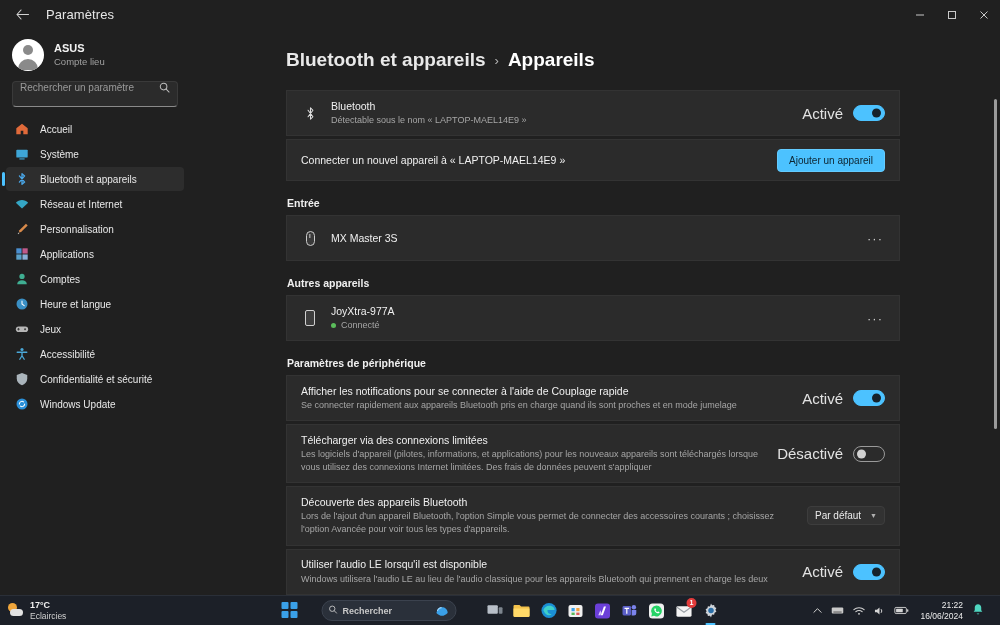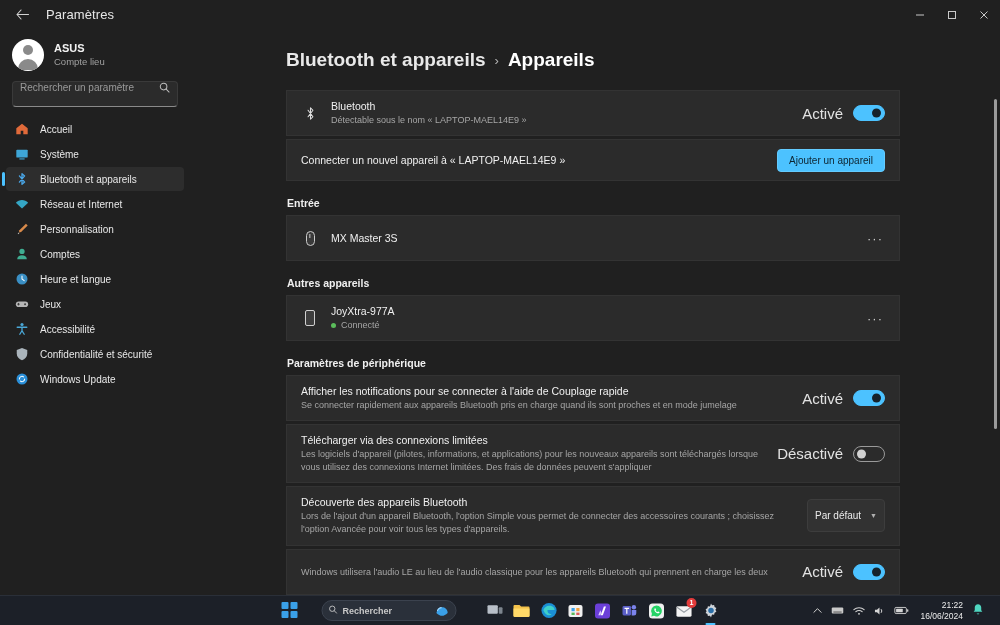--- a/index.html
+++ b/index.html
@@ -222,21 +222,21 @@
   .statusdot {
     width: 5px; height: 5px; border-radius: 50%;
     background: #5bbd5b; display: inline-block; margin-right: 5px;
     vertical-align: middle;
   }
 
   .combo {
     background: #323232;
     border: 1px solid #3d3d3d;
     border-radius: 4px;
-    height: 33px;
+    height: 19px;
     min-width: 78px;
     display: flex; align-items: center; justify-content: space-between;
     padding: 0 7px; gap: 8px;
     font-size: 10px; color: #eaeaea;
   }
   .combo .chev { font-size: 7px; color: #b0b0b0; }
 
   
   .mouse-ico {
     width: 9px; height: 15px; border-radius: 5px;
@@ -443,20 +443,31 @@
             <svg width="14" height="14" viewBox="0 0 16 16">
                 <path d="M12.5 2l2 2-7.5 7.5-2.5.5.5-2.5z" fill="#d98a4a"></path>
                 <path d="M3.5 12.5l1 1" stroke="#bbb" stroke-width="1.2"></path>
               </svg>
           </span>
           <span class="navlabel">Personnalisation</span>
         </div>
         <div class="navitem">
           <span class="navicon">
             <svg width="14" height="14" viewBox="0 0 16 16">
+                <rect x="1.5" y="1.5" width="6" height="6" fill="#4a8fd0"></rect>
+                <rect x="8.5" y="1.5" width="6" height="6" fill="#c05a8a"></rect>
+                <rect x="1.5" y="8.5" width="6" height="6" fill="#5aa0c8"></rect>
+                <rect x="8.5" y="8.5" width="6" height="6" fill="#8ab0d8"></rect>
+              </svg>
+          </span>
+          <span class="navlabel">Applications</span>
+        </div>
+        <div class="navitem">
+          <span class="navicon">
+            <svg width="14" height="14" viewBox="0 0 16 16">
                 <circle cx="8" cy="5" r="3" fill="#3fae92"></circle>
                 <path d="M2.5 14c0-3 2.5-4.5 5.5-4.5s5.5 1.5 5.5 4.5z" fill="#3fae92"></path>
               </svg>
           </span>
           <span class="navlabel">Comptes</span>
         </div>
         <div class="navitem">
           <span class="navicon">
             <svg width="14" height="14" viewBox="0 0 16 16">
                 <circle cx="8" cy="8" r="6.3" fill="#3a8fc4"></circle>
@@ -620,20 +631,21 @@
                 <span>Par défaut</span>
                 <span class="chev">▼</span>
               </div>
             </div>
           </div>
         </div>
 
         <div class="card">
           <div class="row">
             <div class="row-main">
+              <div class="row-title">Utiliser l'audio LE lorsqu'il est disponible</div>
               <div class="row-sub">Windows utilisera l'audio LE au lieu de l'audio classique pour les appareils Bluetooth qui prennent en charge les deux</div>
             </div>
             <div class="row-right">
               <span class="state-label">Activé</span>
               <div class="toggle on">
                   <span class="knob"></span>
                 </div>
             </div>
           </div>
         </div>
@@ -642,20 +654,30 @@
 
       </div>
 
       <div class="scrollbar">
         <div class="scroll-thumb"></div>
       </div>
     </div>
   </div>
 
   <div class="taskbar">
+    <div class="weather">
+      <div class="weather-ico">
+        <span class="sun"></span>
+          <span class="cloud"></span>
+      </div>
+      <div class="weather-text">
+        <div class="w-temp">17°C</div>
+        <div class="w-desc">Eclaircies</div>
+      </div>
+    </div>
 
     <div class="tb-center">
       <div class="start-btn">
         <i></i>
           <i></i>
           <i></i>
           <i></i>
       </div>
       <div class="tb-search">
         <span class="mag">

